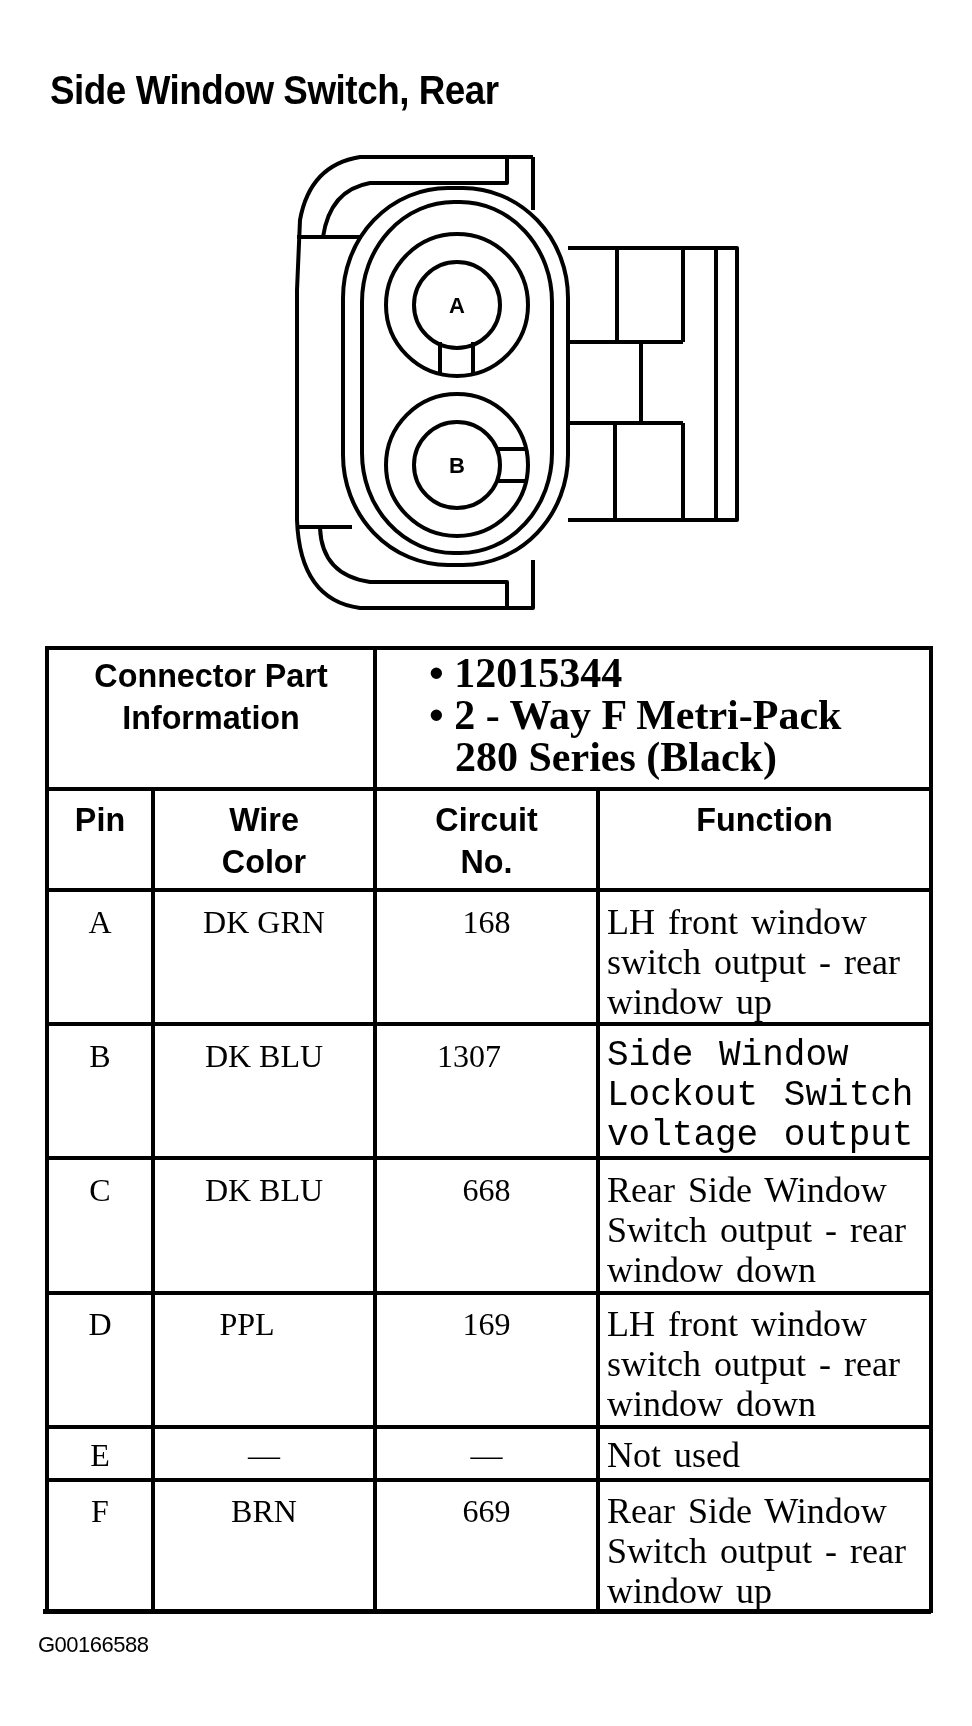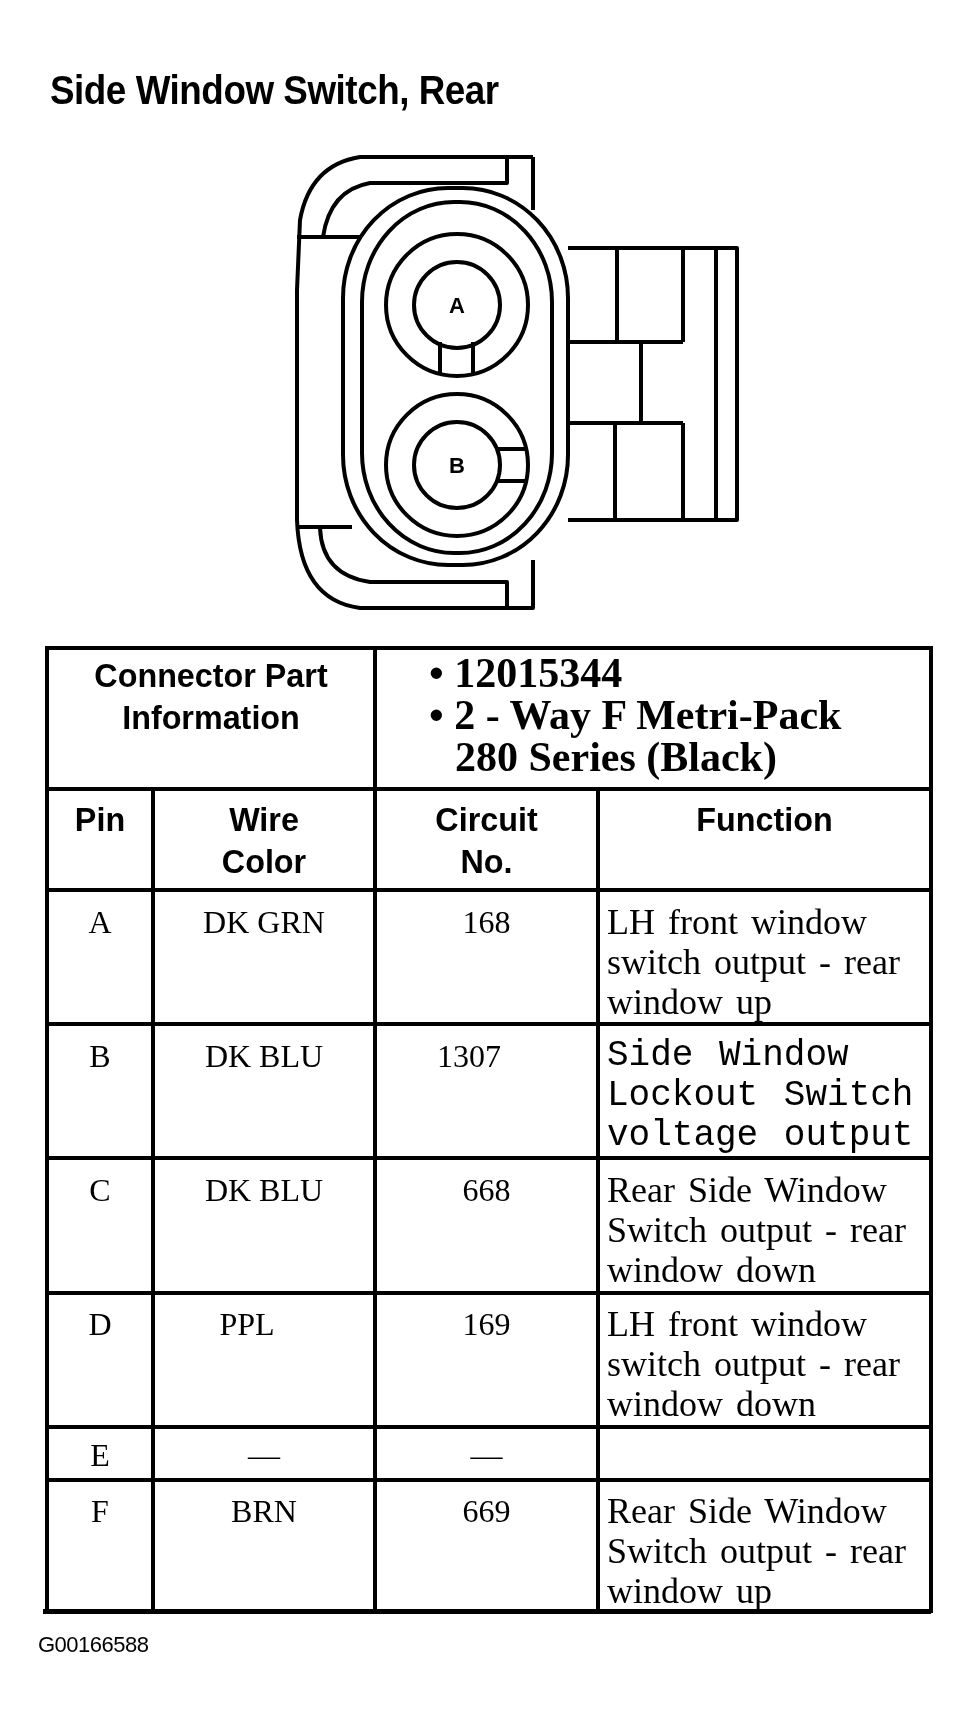--- a/index.html
+++ b/index.html
@@ -158,20 +158,23 @@
   <div class="cell body-c" style="left:332px;top:658px;width:219px;">169</div>
   <div class="cell func" style="left:562px;top:658px;width:320px;">
     <span>LH front window</span>
     <span>switch output - rear</span>
     <span>window down</span>
   </div>
 
   <div class="cell body-c" style="left:4px;top:789px;width:102px;">E</div>
   <div class="cell body-c" style="left:110px;top:789px;width:218px;">—</div>
   <div class="cell body-c" style="left:332px;top:789px;width:219px;">—</div>
+  <div class="cell func" style="left:562px;top:789px;width:320px;">
+    <span>Not used</span>
+  </div>
 
   <div class="cell body-c" style="left:4px;top:845px;width:102px;">F</div>
   <div class="cell body-c" style="left:110px;top:845px;width:218px;">BRN</div>
   <div class="cell body-c" style="left:332px;top:845px;width:219px;">669</div>
   <div class="cell func" style="left:562px;top:845px;width:320px;">
     <span>Rear Side Window</span>
     <span>Switch output - rear</span>
     <span>window up</span>
   </div>
 </div>

